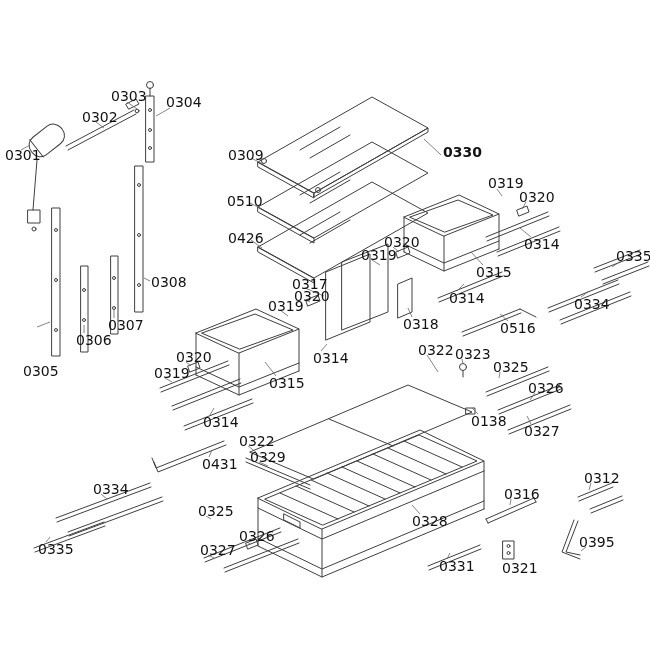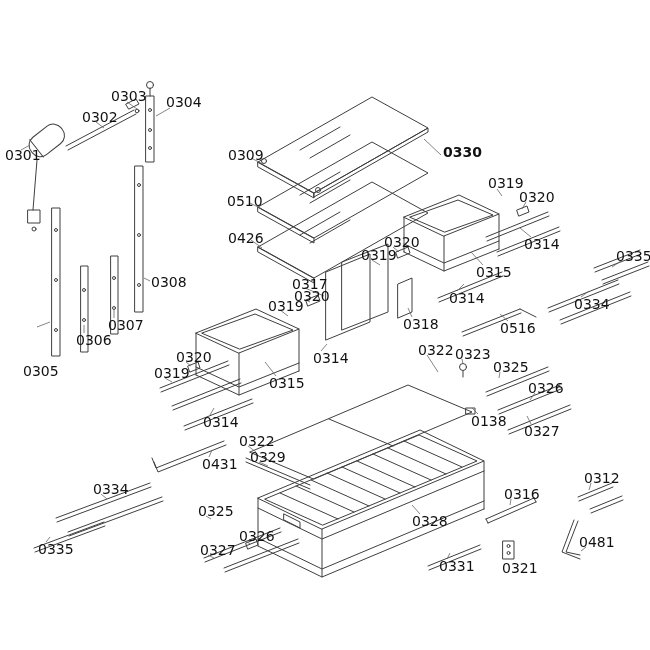--- a/index.html
+++ b/index.html
@@ -371,15 +371,15 @@
       <div class="part-label" style="left: 584px; top: 472px;">0312</div>
       <div class="part-label" style="left: 93px; top: 483px;">0334</div>
       <div class="part-label" style="left: 504px; top: 488px;">0316</div>
       <div class="part-label" style="left: 198px; top: 505px;">0325</div>
       <div class="part-label" style="left: 412px; top: 515px;">0328</div>
       <div class="part-label" style="left: 38px; top: 543px;">0335</div>
       <div class="part-label" style="left: 239px; top: 530px;">0326</div>
       <div class="part-label" style="left: 200px; top: 544px;">0327</div>
       <div class="part-label" style="left: 439px; top: 560px; text-align: center;">0331</div>
       <div class="part-label" style="left: 502px; top: 562px;">0321</div>
-      <div class="part-label" style="left: 579px; top: 536px;">0481</div>
+      <div class="part-label" style="left: 579px; top: 536px;">0395</div>
     </div>
 </div>
 
 </body></html>

